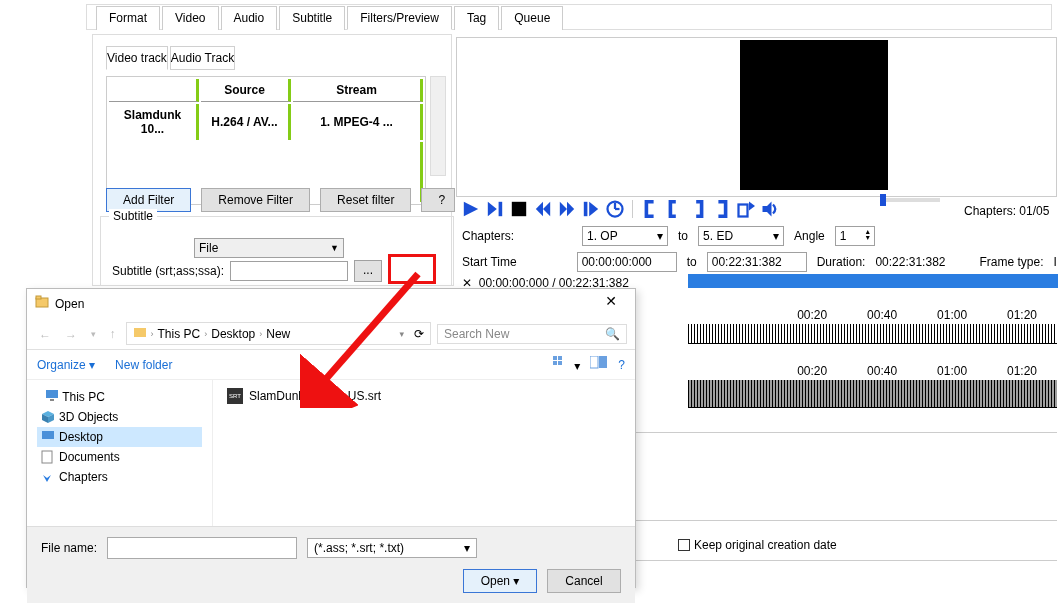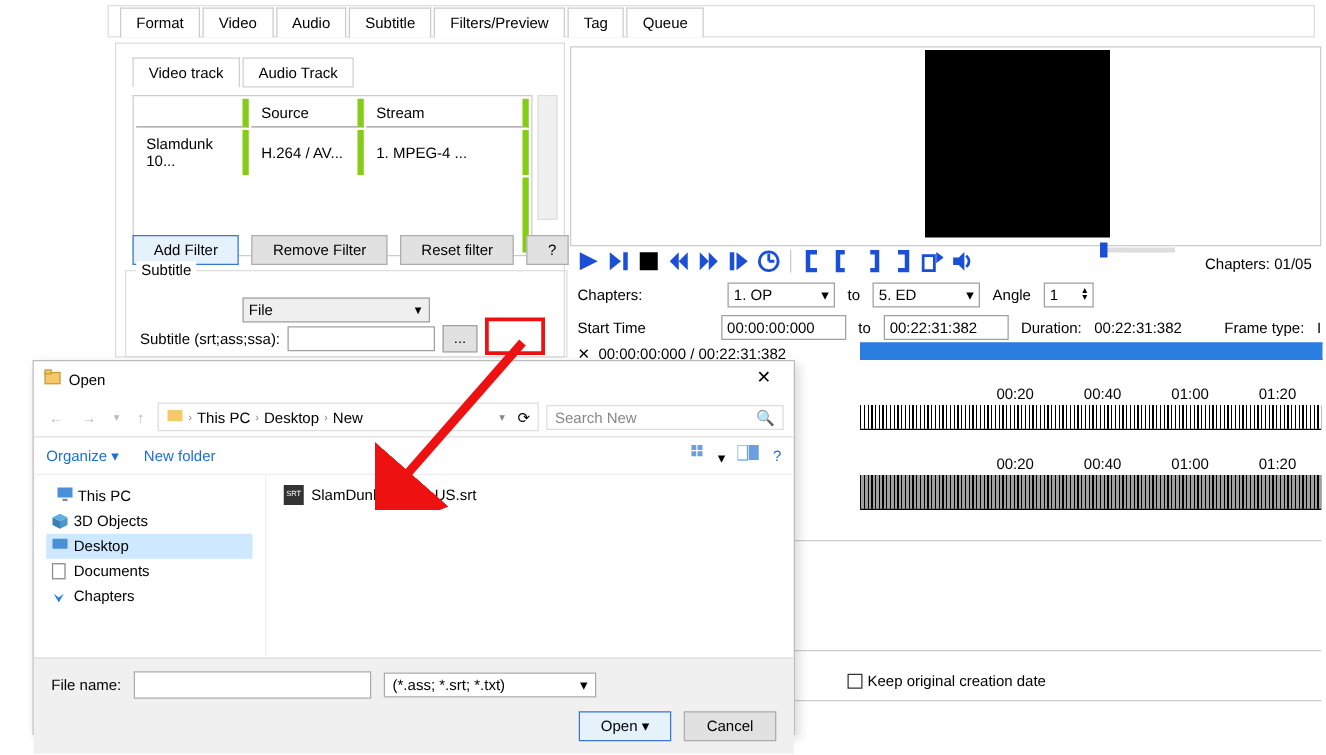--- a/index.html
+++ b/index.html
@@ -5,26 +5,26 @@
 * { box-sizing: border-box; margin: 0; padding: 0; font-family: "Segoe UI", Tahoma, sans-serif; font-size: 12px; }
 body { background: #fff; width: 1061px; height: 604px; position: relative; overflow: hidden; }
 
 
 .main-tabs { position: absolute; top: 6px; left: 96px; display: flex; }
 .main-tab { padding: 4px 12px; border: 1px solid #ccc; background: #fff; margin-right: 2px; cursor: pointer; border-bottom: none; }
 .main-tab.active { background: #fff; border-bottom: 1px solid #fff; }
 
 
 .sub-tabs { position: absolute; top: 46px; left: 106px; display: flex; }
-.sub-tab { padding: 4px 12px; border: 1px solid #d0d0d0; background: #fff; margin-right: 2px; cursor: pointer; }
+.sub-tab { padding: 4px 0; border: 1px solid #d0d0d0; background: #fff; margin-right: 2px; cursor: pointer; }
 .sub-tab.active { border-bottom: 1px solid #fff; }
 
 
 .track-table { position: absolute; top: 76px; left: 106px; width: 320px; border: 1px solid #ccc; }
-.track-table th, .track-table td { padding: 4px 8px; text-align: left; border-right: 5px solid #84cc16; font-weight: normal; }
+.track-table th, .track-table td { padding: 4px 8px; text-align: center; border-right: 3px solid #84cc16; font-weight: bold; }
 .track-table th { border-bottom: 1px solid #999; background: #fff; }
 .track-table-body { height: 80px; }
 .scrollbar-v { position: absolute; top: 76px; left: 430px; width: 16px; height: 100px; background: #f0f0f0; border: 1px solid #ddd; }
 
 
 .filter-btns { position: absolute; top: 188px; left: 106px; display: flex; gap: 10px; }
 .btn { padding: 4px 16px; border: 1px solid #adadad; background: #e1e1e1; cursor: pointer; }
 .btn.primary { border: 1px solid #3a76d6; background: #e5f1fb; }
 .help-btn { width: 24px; text-align: center; }
 

